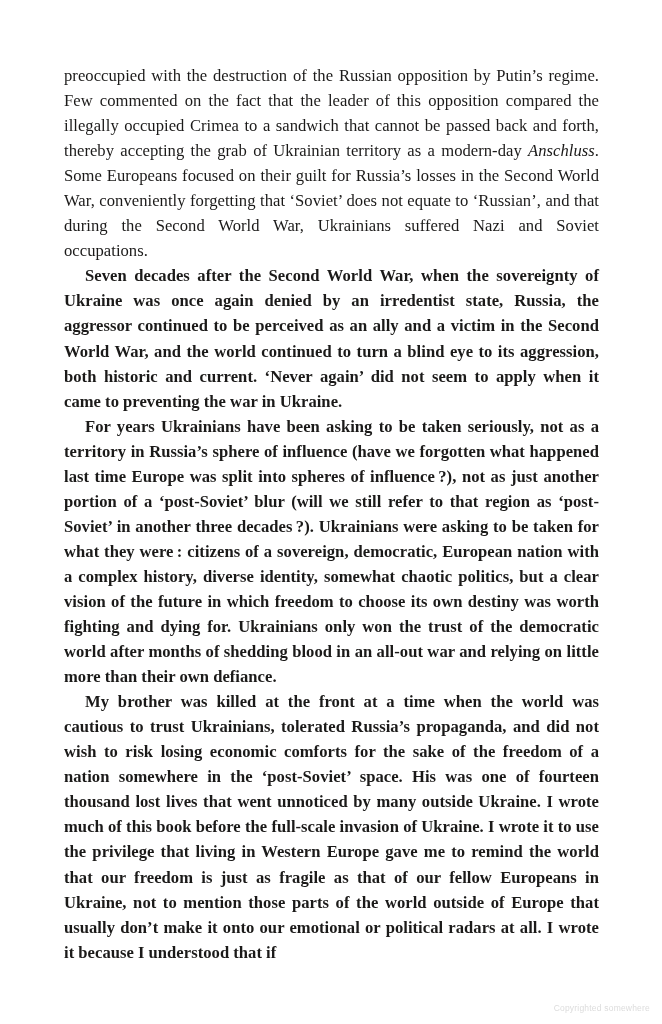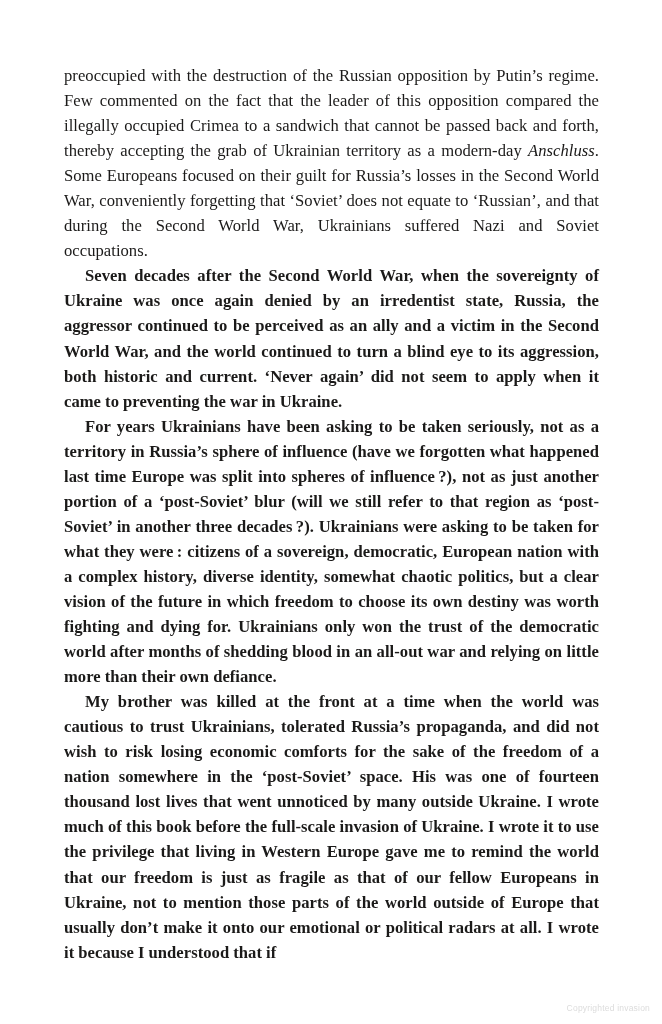--- a/index.html
+++ b/index.html
@@ -83,15 +83,15 @@
 <div class="page" style="background: rgb(255, 255, 255);">
 
   <div class="text-block">
 
   <p class="para continuation" style="color: rgb(27, 26, 25);">preoccupied with the destruction of the Russian opposition by Putin’s regime. Few commented on the fact that the leader of this opposition compared the illegally occupied Crimea to a sandwich that cannot be passed back and forth, thereby accepting the grab of Ukrainian territory as a modern-day <span class="italic-term">Anschluss</span>. Some Europeans focused on their guilt for Russia’s losses in the Second World War, conveniently forgetting that ‘Soviet’ does not equate to ‘Russian’, and that during the Second World War, Ukrainians suffered Nazi and Soviet occupations.</p>
       <p class="para indented" style="color: rgb(27, 26, 25);">Seven decades after the Second World War, when the sovereignty of Ukraine was once again denied by an irredentist state, Russia, the aggressor continued to be perceived as an ally and a victim in the Second World War, and the world continued to turn a blind eye to its aggression, both historic and current. ‘Never again’ did not seem to apply when it came to preventing the war in Ukraine.</p>
       <p class="para indented" style="color: rgb(27, 26, 25);">For years Ukrainians have been asking to be taken seriously, not as a territory in Russia’s sphere of influence (have we forgotten what happened last time Europe was split into spheres of influence ?), not as just another portion of a ‘post-Soviet’ blur (will we still refer to that region as ‘post-Soviet’ in another three decades ?). Ukrainians were asking to be taken for what they were : citizens of a sovereign, democratic, European nation with a complex history, diverse identity, somewhat chaotic politics, but a clear vision of the future in which freedom to choose its own destiny was worth fighting and dying for. Ukrainians only won the trust of the democratic world after months of shedding blood in an all-out war and relying on little more than their own defiance.</p>
       <p class="para indented" style="color: rgb(27, 26, 25);">My brother was killed at the front at a time when the world was cautious to trust Ukrainians, tolerated Russia’s propaganda, and did not wish to risk losing economic comforts for the sake of the freedom of a nation somewhere in the ‘post-Soviet’ space. His was one of fourteen thousand lost lives that went unnoticed by many outside Ukraine. I wrote much of this book before the full-scale invasion of Ukraine. I wrote it to use the privilege that living in Western Europe gave me to remind the world that our freedom is just as fragile as that of our fellow Europeans in Ukraine, not to mention those parts of the world outside of Europe that usually don’t make it onto our emotional or political radars at all. I wrote it because I understood that if</p>
     </div>
 
-  <div class="watermark" style="color: rgb(220, 220, 220);">Copyrighted invasion</div>
+  <div class="watermark" style="color: rgb(220, 220, 220);">Copyrighted somewhere</div>
 
 </div>
 
 </body></html>

